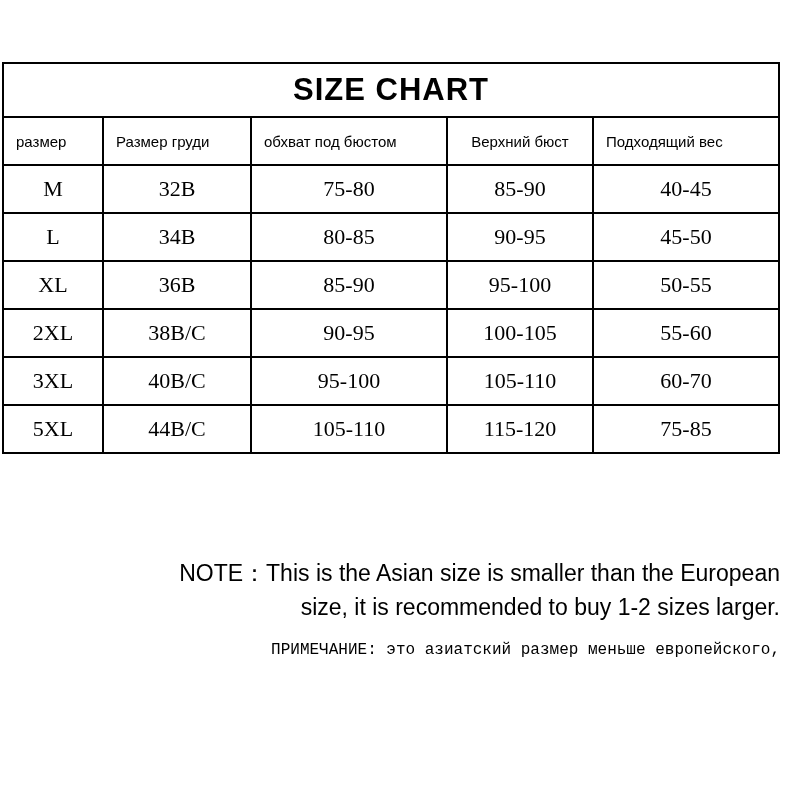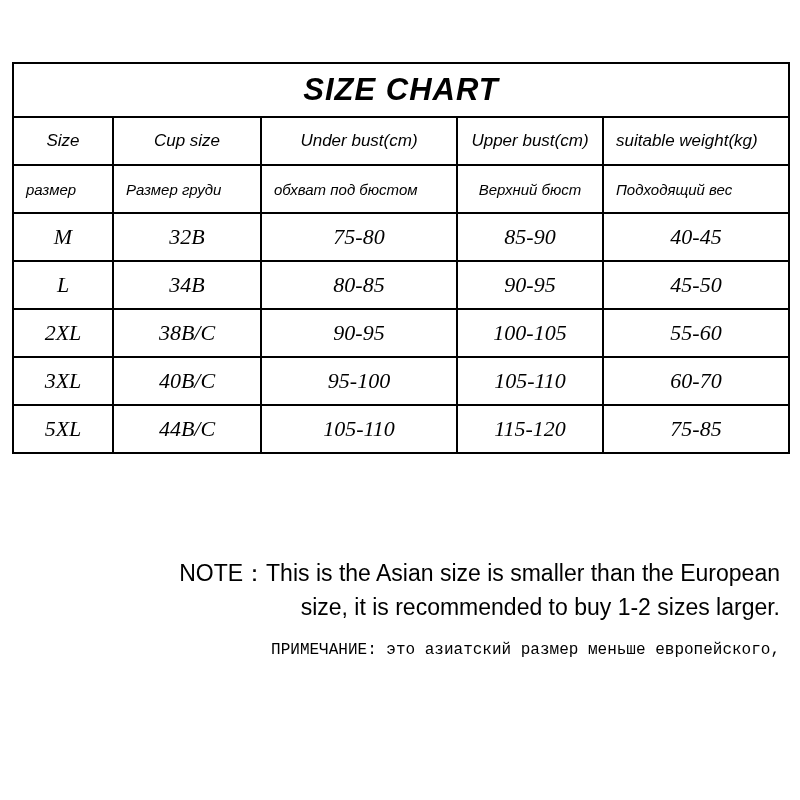--- a/index.html
+++ b/index.html
@@ -18,24 +18,23 @@
   .page {
     position: absolute;
     left: 0;
     top: 0;
     width: 800px;
     height: 800px;
     background: #ffffff;
   }
   .chart-wrap {
     position: absolute;
-    left: 12px;
+    left: 2px;
     top: 62px;
     width: 688px;
-    font-style: italic;
   }
   table.size-chart {
     border-collapse: collapse;
     width: 776px;
     table-layout: fixed;
     background: #ffffff;
   }
   table.size-chart td, table.size-chart th {
     border: 2px solid #000000;
     text-align: center;
@@ -112,27 +111,20 @@
           <col class="c2">
           <col class="c3">
           <col class="c4">
           <col class="c5">
       </colgroup>
       <tbody>
         <tr>
           <td class="title-cell" colspan="5">SIZE CHART</td>
         </tr>
 
-        <tr class="hdr-en">
-          <td>Size</td>
-          <td>Cup size</td>
-          <td>Under bust(cm)</td>
-          <td>Upper bust(cm)</td>
-          <td class="left-al">suitable weight(kg)</td>
-        </tr>
 
         <tr class="hdr-ru">
           <td class="left-al">размер</td>
           <td class="left-al">Размер груди</td>
           <td class="left-al">обхват под бюстом</td>
           <td>Верхний бюст</td>
           <td class="left-al">Подходящий вес</td>
         </tr>
 
         <tr class="data-row">
@@ -141,20 +133,27 @@
           <td>75-80</td>
           <td>85-90</td>
           <td>40-45</td>
         </tr>
         <tr class="data-row">
           <td>L</td>
           <td>34B</td>
           <td>80-85</td>
           <td>90-95</td>
           <td>45-50</td>
+        </tr>
+        <tr class="data-row">
+          <td>XL</td>
+          <td>36B</td>
+          <td>85-90</td>
+          <td>95-100</td>
+          <td>50-55</td>
         </tr>
         <tr class="data-row">
           <td>2XL</td>
           <td>38B/C</td>
           <td>90-95</td>
           <td>100-105</td>
           <td>55-60</td>
         </tr>
         <tr class="data-row">
           <td>3XL</td>

